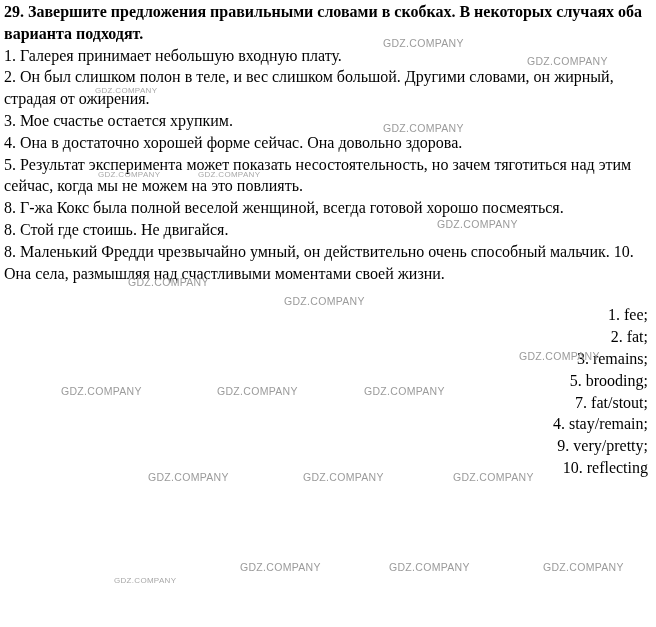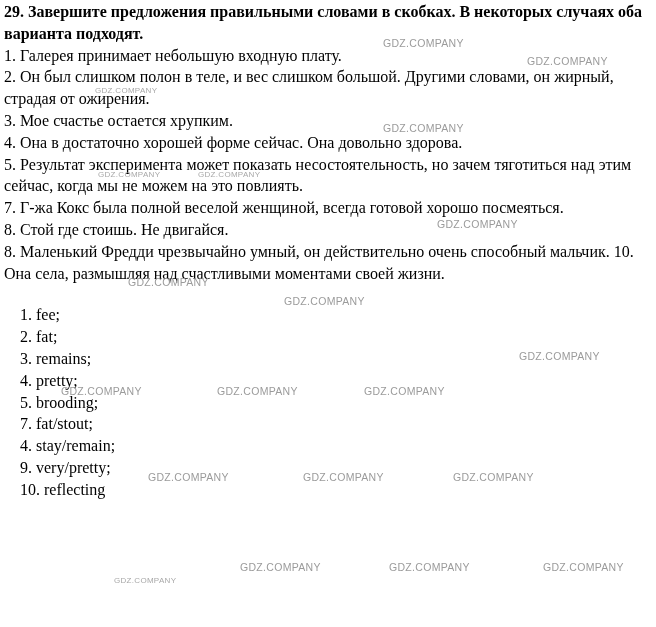--- a/index.html
+++ b/index.html
@@ -28,23 +28,24 @@
     line-height: 21.8px;
     font-weight: bold;
   }
   .sentence {
     margin: 0;
     font-size: 16px;
     line-height: 21.8px;
     font-weight: normal;
   }
   .answers {
-    margin: 20px 0 0 16px;
+    margin: 20px 0 0 4px;
     padding: 0;
     list-style: none;
+    text-align: right;
   }
   .answer {
     margin: 0;
     font-size: 16px;
     line-height: 21.8px;
   }
   .watermark {
     position: absolute;
     font-family: "Liberation Sans", sans-serif;
     color: #9b9b9b;
@@ -64,29 +65,28 @@
 <div class="page">
 
   <div class="content">
     <p class="title">29. Завершите предложения правильными словами в скобках. В некоторых случаях оба варианта подходят.</p>
 
     <p class="sentence">1. Галерея принимает небольшую входную плату.</p>
     <p class="sentence">2. Он был слишком полон в теле, и вес слишком большой. Другими словами, он жирный, страдая от ожирения.</p>
     <p class="sentence">3. Мое счастье остается хрупким.</p>
     <p class="sentence">4. Она в достаточно хорошей форме сейчас. Она довольно здорова.</p>
     <p class="sentence">5. Результат эксперимента может показать несостоятельность, но зачем тяготиться над этим сейчас, когда мы не можем на это повлиять.</p>
-    <p class="sentence">7. Г-жа Кокс была полной веселой женщиной, всегда готовой хорошо посмеяться.</p>
+    <p class="sentence">8. Г-жа Кокс была полной веселой женщиной, всегда готовой хорошо посмеяться.</p>
     <p class="sentence">8. Стой где стоишь. Не двигайся.</p>
     <p class="sentence">8. Маленький Фредди чрезвычайно умный, он действительно очень способный мальчик. 10. Она села, размышляя над счастливыми моментами своей жизни.</p>
 
     <ul class="answers">
       <li class="answer">1. fee;</li>
       <li class="answer">2. fat;</li>
       <li class="answer">3. remains;</li>
-      <li class="answer">4. pretty;</li>
       <li class="answer">5. brooding;</li>
       <li class="answer">7. fat/stout;</li>
       <li class="answer">4. stay/remain;</li>
       <li class="answer">9. very/pretty;</li>
       <li class="answer">10. reflecting</li>
     </ul>
   </div>
 
   <span class="watermark" style="left:383px; top:37px;">GDZ.COMPANY</span>
   <span class="watermark" style="left:527px; top:55px;">GDZ.COMPANY</span>

